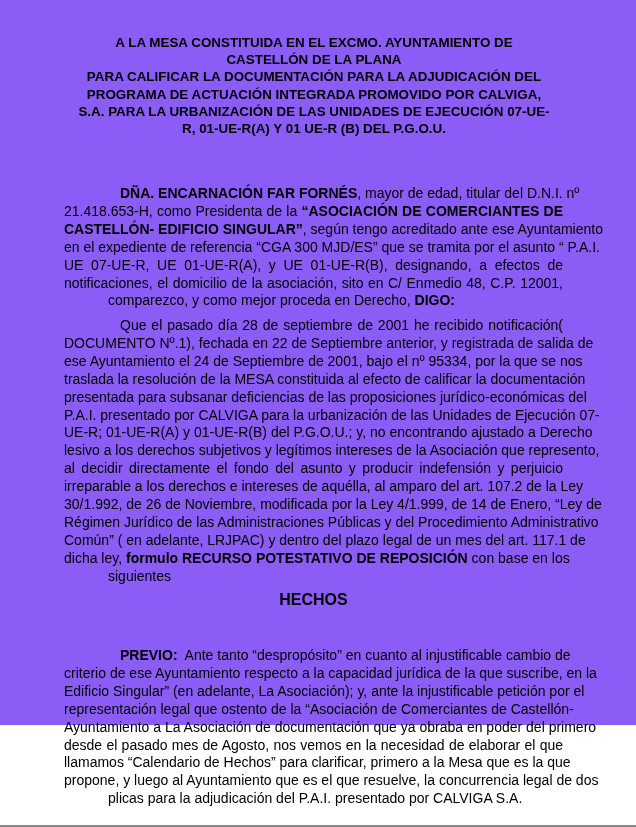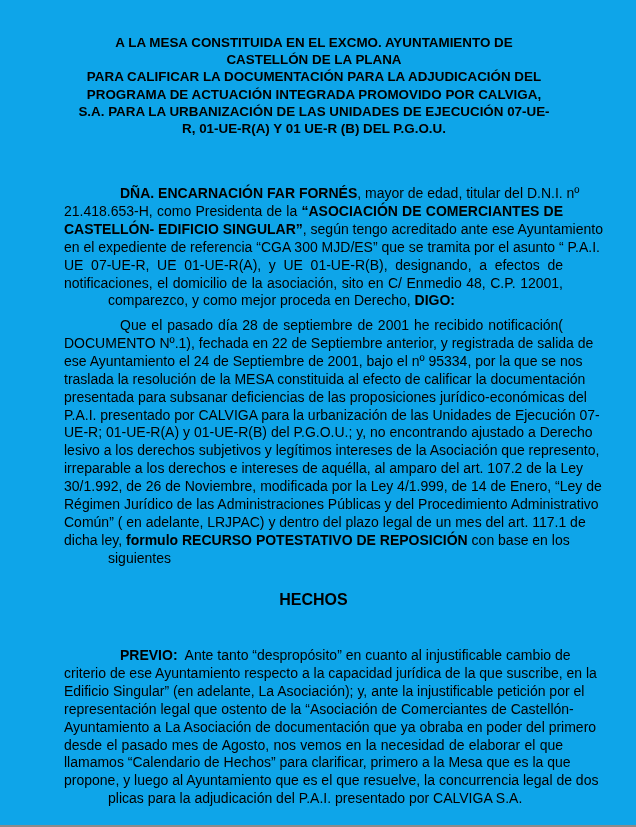--- a/index.html
+++ b/index.html
@@ -13,22 +13,22 @@
       position: relative;
       overflow: hidden;
       font-family: "Liberation Sans", sans-serif;
       color: #000000;
     }
     .page {
       position: absolute;
       left: 0;
       top: 0;
       width: 636px;
-      height: 827px;
-      background: #0ea5e9;
+      height: 725px;
+      background: #8b5cf6;
     }
     .title {
       position: absolute;
       left: 64px;
       top: 34px;
       width: 500px;
       text-align: center;
       font-weight: bold;
       font-size: 13.4px;
       line-height: 17.2px;
@@ -106,20 +106,21 @@
 
   <div class="para p2">
     <span class="line indent">Que el pasado día 28 de septiembre de 2001 he recibido notificación(</span>
     <span class="line">DOCUMENTO Nº.1), fechada en 22 de Septiembre anterior, y registrada de salida de</span>
     <span class="line">ese Ayuntamiento el 24 de Septiembre de 2001, bajo el nº 95334, por la que se nos</span>
     <span class="line">traslada la resolución de la MESA constituida al efecto de calificar la documentación</span>
     <span class="line">presentada para subsanar deficiencias de las proposiciones jurídico-económicas del</span>
     <span class="line">P.A.I. presentado por CALVIGA para la urbanización de las Unidades de Ejecución 07-</span>
     <span class="line">UE-R; 01-UE-R(A) y 01-UE-R(B) del P.G.O.U.; y, no encontrando ajustado a Derecho</span>
     <span class="line">lesivo a los derechos subjetivos y legítimos intereses de la Asociación que represento,</span>
+    <span class="line">al decidir directamente el fondo del asunto y producir indefensión y perjuicio</span>
     <span class="line">irreparable a los derechos e intereses de aquélla, al amparo del art. 107.2 de la Ley</span>
     <span class="line">30/1.992, de 26 de Noviembre, modificada por la Ley 4/1.999, de 14 de Enero, “Ley de</span>
     <span class="line">Régimen Jurídico de las Administraciones Públicas y del Procedimiento Administrativo</span>
     <span class="line">Común” ( en adelante, LRJPAC)  y dentro del plazo legal de un mes del art. 117.1 de</span>
     <span class="line"><span>dicha ley, </span><span class="b">formulo RECURSO POTESTATIVO DE REPOSICIÓN</span><span> con base en los</span></span>
     <span class="line last">siguientes</span>
   </div>
 
   <div class="heading">HECHOS</div>
 

